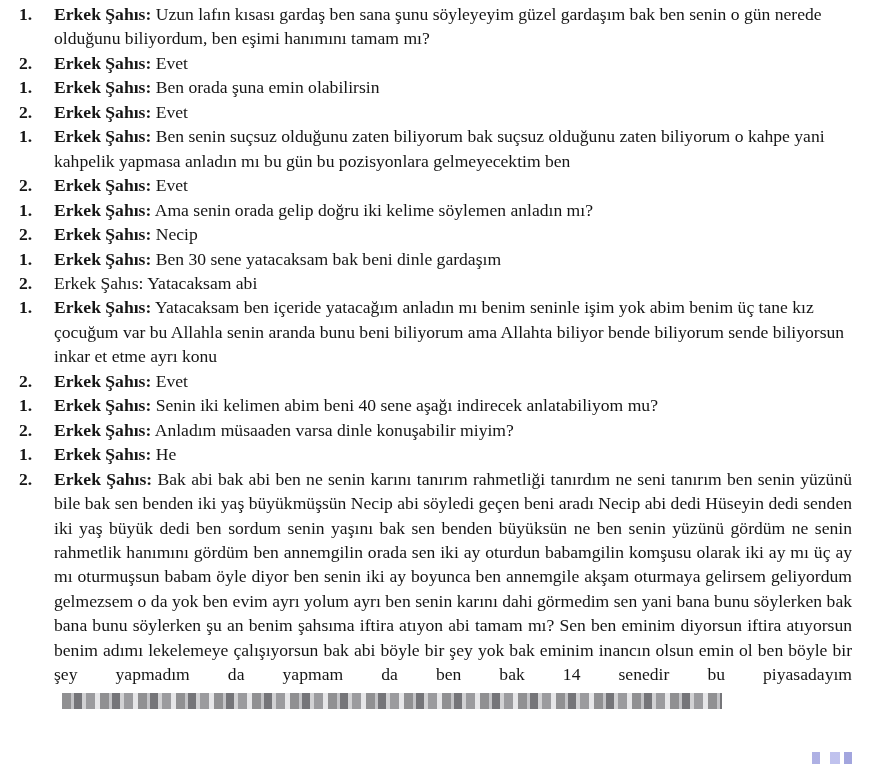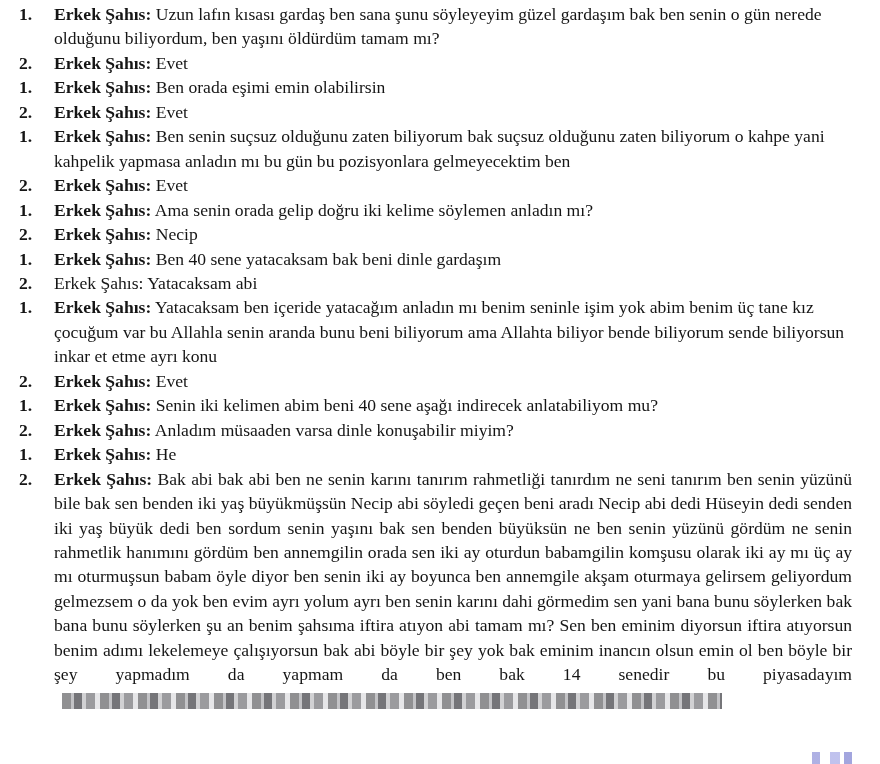--- a/index.html
+++ b/index.html
@@ -17,29 +17,29 @@
              filter: blur(0.6px); opacity: 0.85; }
   .pixel-mark { position: absolute; left: 812px; top: 752px; width: 40px; height: 12px;
                 background: linear-gradient(90deg, #8c8fd8 0 8px, transparent 8px 18px, #a5a8e6 18px 28px, transparent 28px 32px, #7b7fd0 32px 40px); opacity: 0.7; }
 </style>
 </head>
 <body>
 
 <div class="page">
   <div class="entry">
     <span class="num">1.</span>
-    <span class="body"><span class="speaker">Erkek Şahıs:</span><span> Uzun lafın kısası gardaş ben sana şunu söyleyeyim güzel gardaşım bak ben senin o gün nerede olduğunu biliyordum, ben yaşını öldürdüm tamam mı?</span></span>
+    <span class="body"><span class="speaker">Erkek Şahıs:</span><span> Uzun lafın kısası gardaş ben sana şunu söyleyeyim güzel gardaşım bak ben senin o gün nerede olduğunu biliyordum, ben eşimi hanımını tamam mı?</span></span>
   </div>
   <div class="entry">
     <span class="num">2.</span>
     <span class="body"><span class="speaker">Erkek Şahıs:</span><span> Evet</span></span>
   </div>
   <div class="entry">
     <span class="num">1.</span>
-    <span class="body"><span class="speaker">Erkek Şahıs:</span><span> Ben orada eşimi emin olabilirsin</span></span>
+    <span class="body"><span class="speaker">Erkek Şahıs:</span><span> Ben orada şuna emin olabilirsin</span></span>
   </div>
   <div class="entry">
     <span class="num">2.</span>
     <span class="body"><span class="speaker">Erkek Şahıs:</span><span> Evet</span></span>
   </div>
   <div class="entry">
     <span class="num">1.</span>
     <span class="body"><span class="speaker">Erkek Şahıs:</span><span> Ben senin suçsuz olduğunu zaten biliyorum bak suçsuz olduğunu zaten biliyorum o kahpe yani kahpelik yapmasa anladın mı bu gün bu pozisyonlara gelmeyecektim ben</span></span>
   </div>
   <div class="entry">
@@ -49,21 +49,21 @@
   <div class="entry">
     <span class="num">1.</span>
     <span class="body"><span class="speaker">Erkek Şahıs:</span><span> Ama senin orada gelip doğru iki kelime söylemen anladın mı?</span></span>
   </div>
   <div class="entry">
     <span class="num">2.</span>
     <span class="body"><span class="speaker">Erkek Şahıs:</span><span> Necip</span></span>
   </div>
   <div class="entry">
     <span class="num">1.</span>
-    <span class="body"><span class="speaker">Erkek Şahıs:</span><span> Ben 40 sene yatacaksam bak beni dinle gardaşım</span></span>
+    <span class="body"><span class="speaker">Erkek Şahıs:</span><span> Ben 30 sene yatacaksam bak beni dinle gardaşım</span></span>
   </div>
   <div class="entry">
     <span class="num">2.</span>
     <span class="body"><span class="speaker plain">Erkek Şahıs:</span><span> Yatacaksam abi</span></span>
   </div>
   <div class="entry">
     <span class="num">1.</span>
     <span class="body"><span class="speaker">Erkek Şahıs:</span><span> Yatacaksam ben içeride yatacağım anladın mı benim seninle işim yok abim benim üç tane kız çocuğum var bu Allahla senin aranda bunu beni biliyorum ama Allahta biliyor bende biliyorum sende biliyorsun inkar et etme ayrı konu</span></span>
   </div>
   <div class="entry">

